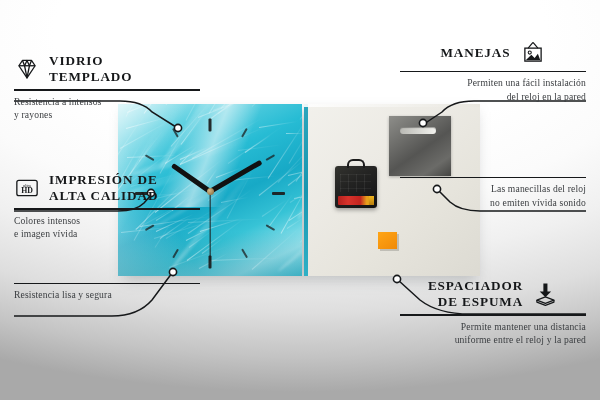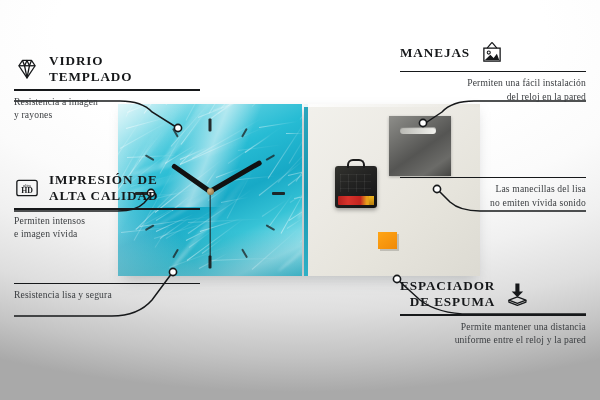--- a/index.html
+++ b/index.html
@@ -129,21 +129,21 @@
 
   
   #connectors { position:absolute; inset:0; width:600px; height:400px; pointer-events:none; }
 
   
   .callout { position:absolute; }
   .callout .head {
     display:flex; align-items:center; gap:9px;
   }
   .callout.left .head { justify-content:flex-start; }
-  .callout.right .head { justify-content:flex-start; }
+  .callout.right .head { justify-content:center; }
   .callout .title {
     font-family:"Liberation Serif", serif;
     font-size:13.2px; font-weight:700; letter-spacing:.9px;
     color:#16181a; line-height:1.18; text-transform:uppercase;
   }
   .callout.right .title { text-align:right; }
   .callout .rule {
     height:1.4px; background:#16181a; margin-top:5px;
   }
   .callout .desc {
@@ -342,40 +342,40 @@
           <path d="M13 12 L16 5.5 L19 12"></path>
         </g>
       </svg>
       <div class="title">
         <div>VIDRIO</div>
         <div>TEMPLADO</div>
       </div>
     </div>
     <div class="rule"></div>
     <div class="desc">
-      <div>Resistencia a imagen</div>
+      <div>Resistencia a intensos</div>
       <div>y rayones</div>
     </div>
   </div>
 
   <div class="callout left" id="c-impresion">
     <div class="head">
       <svg class="ico" viewBox="0 0 32 32">
         <rect x="3.5" y="6.5" width="25" height="19" rx="2.5" fill="none" stroke="#16181a" stroke-width="1.6"></rect>
         <text x="16" y="14.2" font-family="Liberation Serif, serif" font-size="5.4" text-anchor="middle" fill="#16181a">ultra</text>
         <text x="16" y="22.6" font-family="Liberation Serif, serif" font-size="9.6" font-weight="bold" text-anchor="middle" fill="#16181a">HD</text>
       </svg>
       <div class="title">
         <div>IMPRESIÓN DE</div>
         <div>ALTA CALIDAD</div>
       </div>
     </div>
     <div class="rule"></div>
     <div class="desc">
-      <div>Permiten intensos</div>
+      <div>Colores intensos</div>
       <div>e imagen vívida</div>
     </div>
   </div>
 
   <div class="callout left" id="c-bordes">
     <div class="rule"></div>
     <div class="desc">
       <div>Resistencia lisa y segura</div>
       <div></div>
     </div>
@@ -396,21 +396,21 @@
     <div class="rule"></div>
     <div class="desc">
       <div>Permiten una fácil instalación</div>
       <div>del reloj en la pared</div>
     </div>
   </div>
 
   <div class="callout right" id="c-mecanismo">
     <div class="rule"></div>
     <div class="desc">
-      <div>Las manecillas del lisa</div>
+      <div>Las manecillas del reloj</div>
       <div>no emiten vívida sonido</div>
     </div>
   </div>
 
   <div class="callout right" id="c-espaciador">
     <div class="head">
       <div class="title">
         <div>ESPACIADOR</div>
         <div>DE ESPUMA</div>
       </div>

